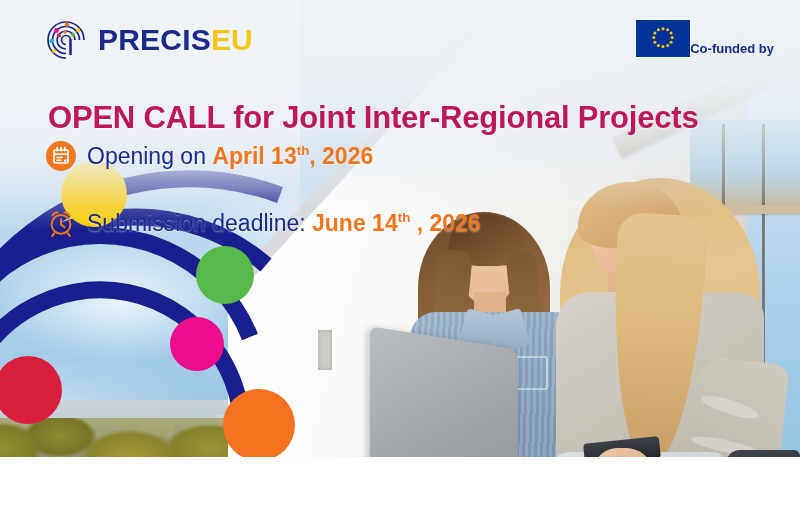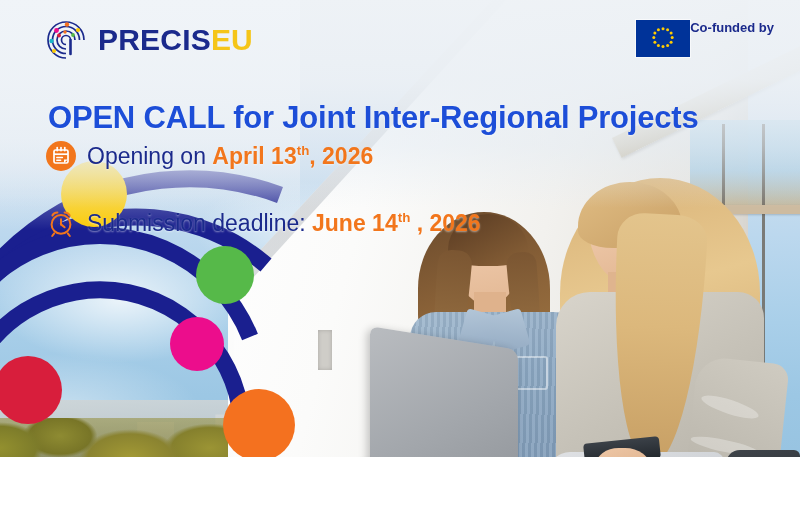--- a/index.html
+++ b/index.html
@@ -291,32 +291,32 @@
   .logo-mark { width:44px; height:44px; flex:none; }
   .logo-text {
     font-size:30px; font-weight:bold; letter-spacing:.2px;
     line-height:1;
   }
   .logo-text .precis { color:#1b2a8c; }
   .logo-text .eu { color:#f5c518; }
 
   .eu-badge {
     position:absolute; right:26px; top:20px;
-    display:flex; align-items:flex-start; 
+    display:flex; align-items:flex-end; 
   }
   .eu-flag { width:54px; height:37px; flex:none;
     box-shadow:0 0 0 1px rgba(255,255,255,.6); }
   .eu-badge-text {
     font-size:13px; font-weight:bold; color:#1b2a8c;
     line-height:1.25; white-space:pre-line;
   }
 
   .headline {
     position:absolute; left:48px; top:100px;
-    font-size:31px; font-weight:bold; color:#1d4ed8;
+    font-size:31px; font-weight:bold; color:#be185d;
     letter-spacing:-.2px; white-space:nowrap;
     text-shadow:0 1px 2px rgba(255,255,255,.55);
   }
 
   .date-line {
     position:absolute; display:flex; align-items:center; gap:11px;
     white-space:nowrap;
   }
   .date-line.opening  { left:46px; top:141px;align-items:center; }
   .date-line.deadline { left:46px; top:176px;margin-top:32px; }

